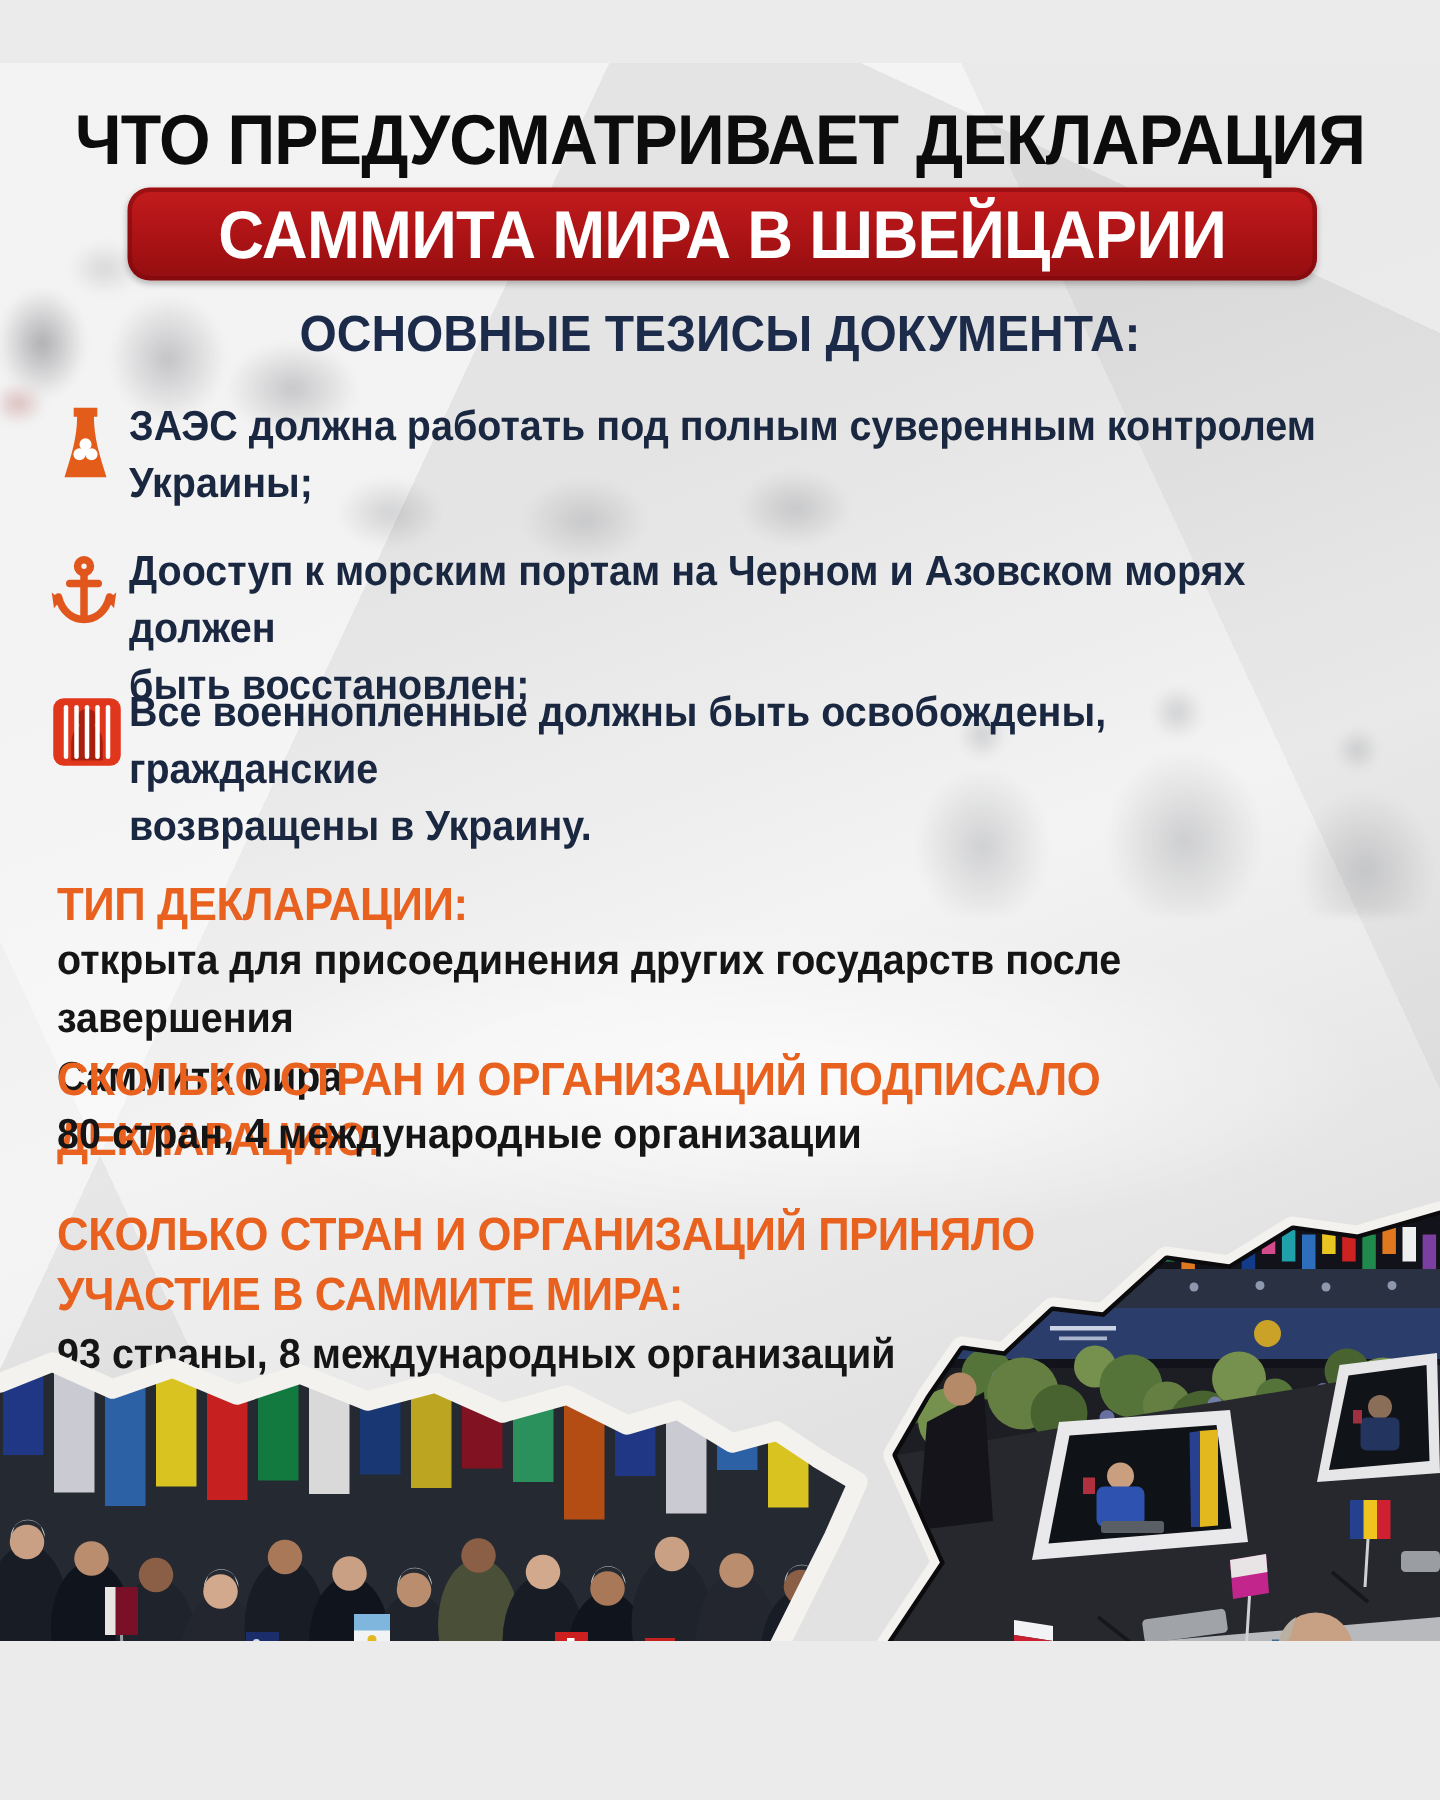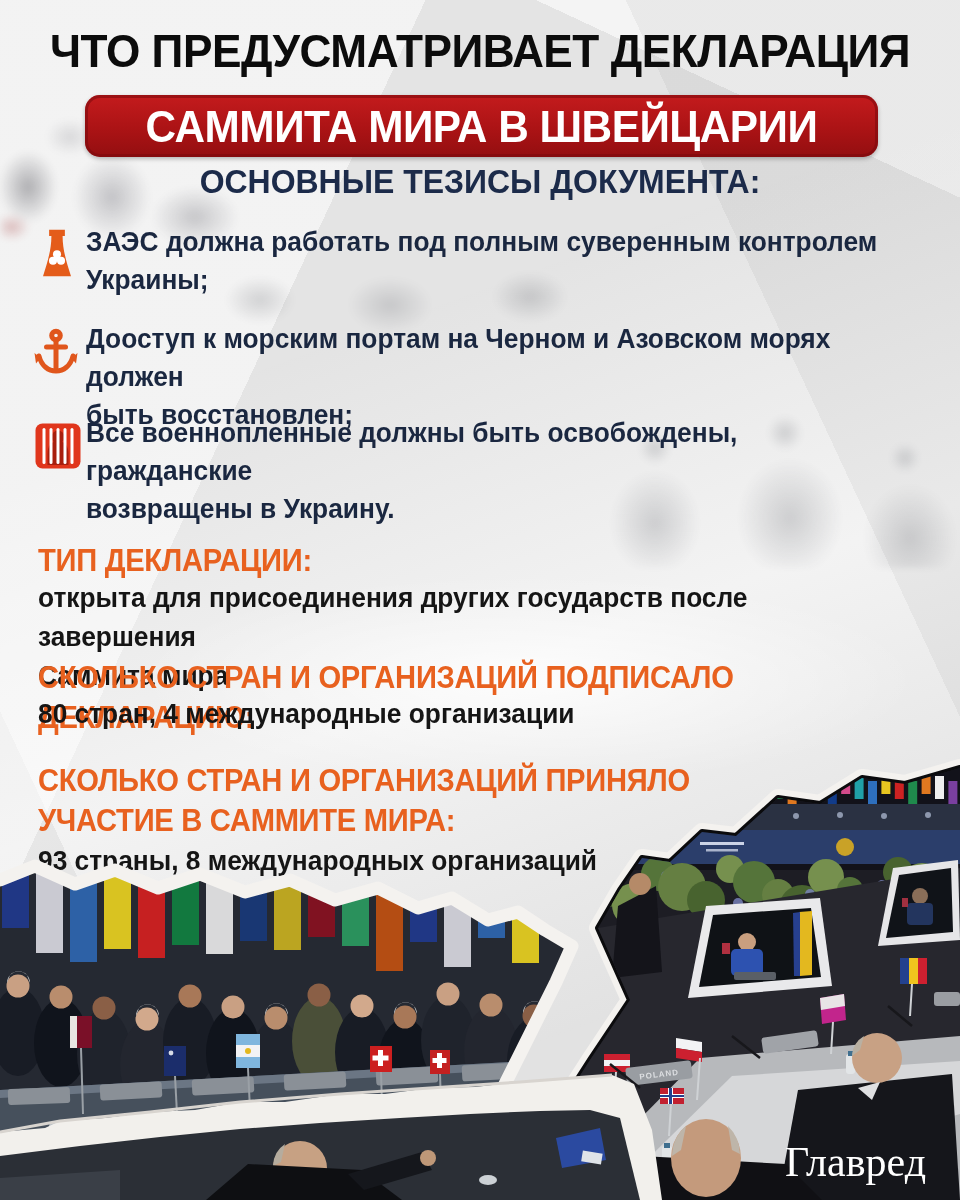--- a/index.html
+++ b/index.html
@@ -1,18 +1,18 @@
 <!DOCTYPE html>
 <html><head>
 <meta charset="utf-8">
 <style>
   html,body{margin:0;padding:0;}
   body{width:960px;height:1200px;position:relative;overflow:hidden;
        font-family:"Liberation Sans",sans-serif;background:#ebebeb;}
-  .stage{position:absolute;inset:0;width:960px;height:1200px;overflow:hidden;}
+  .stage{position:absolute;inset:0;width:960px;height:1052px;overflow:hidden;margin-top:42px;}
 
   
   .texture{position:absolute;inset:0;
     background-image:
       linear-gradient(115deg, rgba(255,255,255,.55) 0 28%, rgba(255,255,255,0) 28%),
       linear-gradient(245deg, rgba(0,0,0,.045) 0 22%, rgba(0,0,0,0) 22%),
       linear-gradient(65deg, rgba(0,0,0,.05) 0 15%, rgba(0,0,0,0) 15%),
       linear-gradient(205deg, rgba(255,255,255,.6) 0 12%, rgba(255,255,255,0) 12%),
       linear-gradient(160deg, rgba(0,0,0,.03) 30%, rgba(255,255,255,.4) 55%, rgba(0,0,0,.04) 80%);
   }
@@ -40,21 +40,21 @@
       radial-gradient(circle 24px at 210px 45px, #3c4049, rgba(0,0,0,0) 75%),
       radial-gradient(ellipse 70px 80px at 215px 130px, #2e313a, rgba(0,0,0,0) 75%),
       radial-gradient(circle 20px at 330px 70px, #474b55, rgba(0,0,0,0) 75%),
       radial-gradient(ellipse 62px 72px at 335px 150px, #383b44, rgba(0,0,0,0) 75%);}
 
   .cond{transform:scaleX(.94);transform-origin:left top;}
   .cond-c{transform:scaleX(.94);transform-origin:center top;}
 
   .title-line{position:absolute;left:0;top:23px;width:960px;text-align:center;
     font-size:47px;font-weight:700;letter-spacing:-.5px;color:#0c0c0c;}
-  .badge{position:absolute;left:85px;top:95px;width:793px;height:62px;border-radius:15px;
+  .badge{position:absolute;left:85px;top:83px;width:793px;height:62px;border-radius:15px;
     background:linear-gradient(180deg,#c41b1d 0%,#ab1315 55%,#930e10 100%);
     box-shadow:inset 0 0 0 3px rgba(122,10,12,.55), 0 2px 4px rgba(0,0,0,.25);}
   .badge-text{position:absolute;left:0;top:6px;width:793px;text-align:center;
     font-size:45px;font-weight:700;letter-spacing:-.5px;color:#ffffff;}
   .section-heading{position:absolute;left:0;top:162px;width:960px;text-align:center;
     font-size:34px;font-weight:700;color:#1c2b4a;letter-spacing:0;}
 
   .thesis-text{position:absolute;left:86px;width:860px;font-size:28px;font-weight:700;
     color:#1a2740;line-height:38px;white-space:pre-line;}
   .t1{top:223px;} .t2{top:320px;} .t3{top:414px;}

